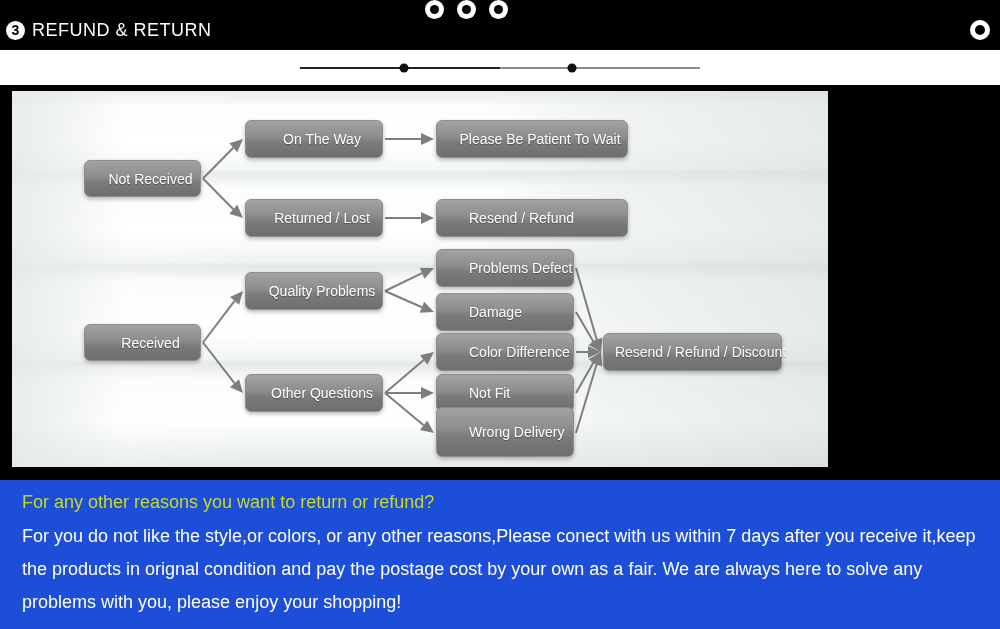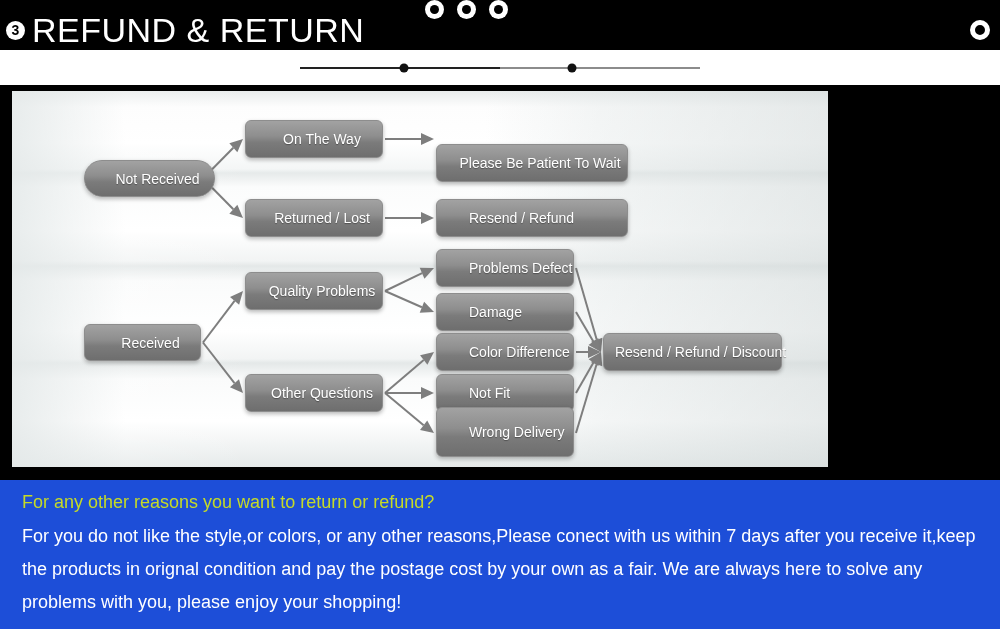--- a/index.html
+++ b/index.html
@@ -74,21 +74,21 @@
     background: #fff;
     color: #000;
     font-size: 14px;
     line-height: 19px;
     text-align: center;
     font-weight: bold;
     flex: none;
   }
   .header-title {
     color: #fff;
-    font-size: 34px;
+    font-size: 18px;
     letter-spacing: 0.5px;
     margin-left: 7px;
     white-space: nowrap;
   }
   .header-right-dot {
     position: absolute;
     right: 10px;
     top: 6px;
     width: 20px;
     height: 20px;
@@ -283,30 +283,30 @@
         <line x1="564" y1="221" x2="581.3694215710079" y2="250.47506423587296" stroke="#7e7e7e" stroke-width="2"></line>
         <polygon points="589,261 576.5117589106416,253.99686966463855 586.2270842313743,246.95325880710737" fill="#7e7e7e"></polygon>
         <line x1="564" y1="261" x2="576" y2="261" stroke="#7e7e7e" stroke-width="2"></line>
         <polygon points="589,261 576,267 576,255" fill="#7e7e7e"></polygon>
         <line x1="564" y1="302" x2="581.4929586318515" y2="271.61340331358923" stroke="#7e7e7e" stroke-width="2"></line>
         <polygon points="589,261 586.3914524688927,275.0781916373501 576.5944647948103,268.1486149898284" fill="#7e7e7e"></polygon>
         <line x1="564" y1="342" x2="584.6180561339295" y2="273.23922252247286" stroke="#7e7e7e" stroke-width="2"></line>
         <polygon points="589,261 590.2669280673784,275.26165815296696 578.9691842004805,271.21678689197876" fill="#7e7e7e"></polygon>
       </svg>
     <div id="node-layer">
-        <div class="node center" style="left: 72px; top: 69px; width: 131px; height: 37px; border-radius: 18px;">
+        <div class="node center" style="left: 72px; top: 69px; width: 117px; height: 37px;">
           <span>Not Received</span>
         </div>
         <div class="node center" style="left: 233px; top: 29px; width: 138px; height: 38px;">
           <span>On The Way</span>
         </div>
         <div class="node center" style="left: 233px; top: 108px; width: 138px; height: 38px;">
           <span>Returned / Lost</span>
         </div>
-        <div class="node center" style="left: 424px; top: 29px; width: 192px; height: 38px; margin-top: 24px;">
+        <div class="node center" style="left: 424px; top: 29px; width: 192px; height: 38px;">
           <span>Please Be Patient To Wait</span>
         </div>
         <div class="node left" style="left: 424px; top: 108px; width: 192px; height: 38px;">
           <span>Resend / Refund</span>
         </div>
         <div class="node center" style="left: 72px; top: 233px; width: 117px; height: 37px;">
           <span>Received</span>
         </div>
         <div class="node center" style="left: 233px; top: 181px; width: 138px; height: 38px;">
           <span>Quality Problems</span>

